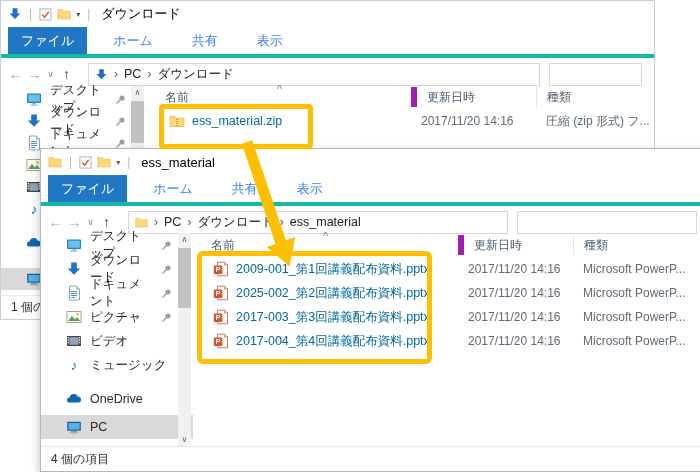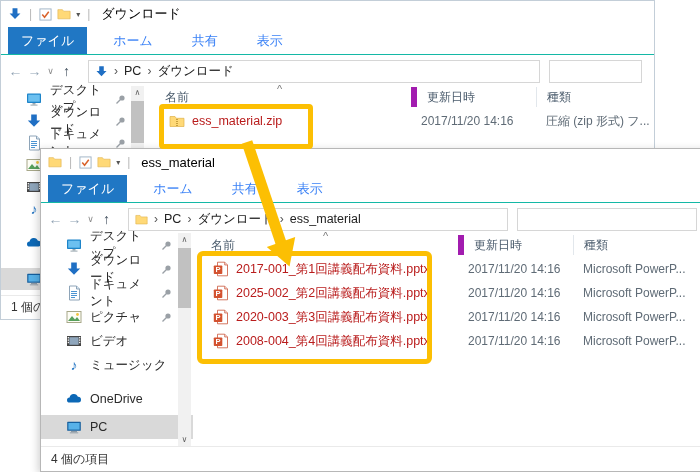--- a/index.html
+++ b/index.html
@@ -6,21 +6,21 @@
   #stage{position:relative;width:700px;height:472px;overflow:hidden;background:#fff;
          font-family:"Liberation Sans","DejaVu Sans",sans-serif;color:#1a1a1a;}
   .win{position:absolute;background:#fff;box-sizing:border-box;border:1px solid #c3ced8;}
   #w1{left:0;top:0;width:655px;height:320px;}
   #w2{left:40px;top:148px;width:670px;height:324px;z-index:10;border-color:#b7b7b7;
       box-shadow:-2px 2px 8px rgba(0,0,0,.18);}
   .tb{height:26px;display:flex;align-items:center;padding-left:7px;font-size:13px;gap:5px;}
   .tb .sep{color:#b9b9b9;font-size:12px;margin:0 2px;}
   .tb .caret{font-size:8px;color:#555;}
   .title{margin-left:4px;color:#000;}
-  .tabrow{height:27px;display:flex;align-items:stretch;border-bottom:1px solid #14b8a6;padding-left:7px;}
+  .tabrow{height:27px;display:flex;align-items:stretch;border-bottom:4px solid #14b8a6;padding-left:7px;}
   .tab{display:flex;align-items:center;padding:0 13px;font-size:13px;color:#3b82f6;margin-right:13px;}
   .tab.active{background:#2077c4;color:#fff;}
   .addr{height:32px;display:flex;align-items:center;padding:0 5px;}
   .nbtn{width:19px;text-align:center;font-size:14px;color:#91a3b4;}
   .nbtn.dd{width:13px;font-size:9px;color:#8a8a8a;}
   .nbtn.up{color:#3d4b59;}
   .abox{margin-left:12px;height:23px;border:1px solid #d6d6d6;display:flex;align-items:center;
         padding:0 6px;gap:6px;font-size:12.5px;color:#222;box-sizing:border-box;}
   .crumbsep{color:#555;font-size:12px;}
   .sbox{margin-left:9px;height:23px;border:1px solid #d6d6d6;flex:1;margin-right:7px;box-sizing:border-box;}
@@ -46,21 +46,21 @@
   .cname{padding-left:16px;box-sizing:border-box;}
   #w1 .cname{width:262px;} #w2 .cname{width:263px;}
   .cdate{padding-left:10px;border-left:6px solid #a21caf;height:20px;display:flex;align-items:center;box-sizing:border-box;}
   #w1 .cdate{width:125px;} #w2 .cdate{width:115px;}
   .ctype{padding-left:10px;border-left:1px solid #e2e7ec;height:20px;display:flex;align-items:center;flex:1;}
   .sort{position:absolute;left:128px;top:-3px;font-size:11px;color:#7a7a7a;}
   .frow{display:flex;align-items:center;font-size:12.5px;}
   #w1 .frow{height:26px;} #w2 .frow{height:24px;}
   .ncell{display:flex;align-items:center;gap:7px;box-sizing:border-box;padding-left:20px;}
   #w1 .ncell{width:262px;} #w2 .ncell{width:263px;padding-left:18px;}
-  .fname{color:#b91c1c;white-space:nowrap;}
+  .fname{color:#0369a1;white-space:nowrap;}
   .fdate{box-sizing:border-box;padding-left:10px;font-size:12px;color:#5f6b76;white-space:nowrap;}
   #w1 .fdate{width:125px;} #w2 .fdate{width:115px;}
   .ftype{padding-left:10px;font-size:12px;color:#5f6b76;white-space:nowrap;}
   .status{position:absolute;left:0;right:0;bottom:0;border-top:1px solid #eaeaea;
           display:flex;align-items:center;padding-left:10px;font-size:12px;color:#333;}
   #w1 .status{height:23px;} #w2 .status{height:24px;}
   .ic{flex:none;display:block;}
   .hl{position:absolute;border:5px solid #FCBF03;z-index:30;pointer-events:none;}
   #hl1{left:159px;top:104px;width:144px;height:35px;border-radius:4px;}
   #hl2{left:197px;top:251px;width:225px;height:103px;border-radius:6px;}
@@ -357,21 +357,21 @@
           <div class="ctype">種類</div>
         </div>
         <div class="frow">
           <div class="ncell">
             <svg class="ic" width="16" height="16" viewBox="0 0 16 16">
                 <path d="M4.5 1.2h7.2l2.8 2.8v10.8H4.5z" fill="#fff" stroke="#c9553a" stroke-width="0.8"></path>
                 <path d="M11.7 1.2v2.8h2.8" fill="#f6d9d2" stroke="#c9553a" stroke-width="0.7"></path>
                 <rect x="0.8" y="4.5" width="8.5" height="8.5" rx="0.8" fill="#d35230"></rect>
                 <text x="5" y="11.2" font-size="7.5" font-weight="bold" fill="#fff" text-anchor="middle" font-family="Liberation Sans, sans-serif">P</text>
               </svg>
-            <span class="fname">2017-001_第1回講義配布資料.pptx</span>
+            <span class="fname">2009-001_第1回講義配布資料.pptx</span>
           </div>
           <div class="fdate">2017/11/20 14:16</div>
           <div class="ftype">Microsoft PowerP...</div>
         </div>
         <div class="frow">
           <div class="ncell">
             <svg class="ic" width="16" height="16" viewBox="0 0 16 16">
                 <path d="M4.5 1.2h7.2l2.8 2.8v10.8H4.5z" fill="#fff" stroke="#c9553a" stroke-width="0.8"></path>
                 <path d="M11.7 1.2v2.8h2.8" fill="#f6d9d2" stroke="#c9553a" stroke-width="0.7"></path>
                 <rect x="0.8" y="4.5" width="8.5" height="8.5" rx="0.8" fill="#d35230"></rect>
@@ -383,34 +383,34 @@
           <div class="ftype">Microsoft PowerP...</div>
         </div>
         <div class="frow">
           <div class="ncell">
             <svg class="ic" width="16" height="16" viewBox="0 0 16 16">
                 <path d="M4.5 1.2h7.2l2.8 2.8v10.8H4.5z" fill="#fff" stroke="#c9553a" stroke-width="0.8"></path>
                 <path d="M11.7 1.2v2.8h2.8" fill="#f6d9d2" stroke="#c9553a" stroke-width="0.7"></path>
                 <rect x="0.8" y="4.5" width="8.5" height="8.5" rx="0.8" fill="#d35230"></rect>
                 <text x="5" y="11.2" font-size="7.5" font-weight="bold" fill="#fff" text-anchor="middle" font-family="Liberation Sans, sans-serif">P</text>
               </svg>
-            <span class="fname">2020-003_第3回講義配布資料.pptx</span>
+            <span class="fname">2017-003_第3回講義配布資料.pptx</span>
           </div>
           <div class="fdate">2017/11/20 14:16</div>
           <div class="ftype">Microsoft PowerP...</div>
         </div>
         <div class="frow">
           <div class="ncell">
             <svg class="ic" width="16" height="16" viewBox="0 0 16 16">
                 <path d="M4.5 1.2h7.2l2.8 2.8v10.8H4.5z" fill="#fff" stroke="#c9553a" stroke-width="0.8"></path>
                 <path d="M11.7 1.2v2.8h2.8" fill="#f6d9d2" stroke="#c9553a" stroke-width="0.7"></path>
                 <rect x="0.8" y="4.5" width="8.5" height="8.5" rx="0.8" fill="#d35230"></rect>
                 <text x="5" y="11.2" font-size="7.5" font-weight="bold" fill="#fff" text-anchor="middle" font-family="Liberation Sans, sans-serif">P</text>
               </svg>
-            <span class="fname">2008-004_第4回講義配布資料.pptx</span>
+            <span class="fname">2017-004_第4回講義配布資料.pptx</span>
           </div>
           <div class="fdate">2017/11/20 14:16</div>
           <div class="ftype">Microsoft PowerP...</div>
         </div>
       </div>
     </div>
     <div class="status">
       <span>4 個の項目</span>
     </div>
   </div>

